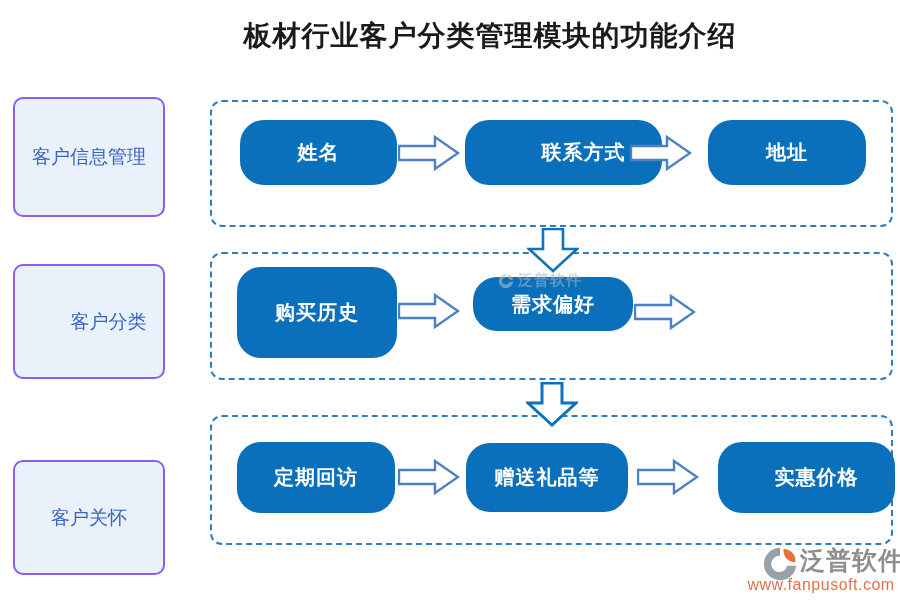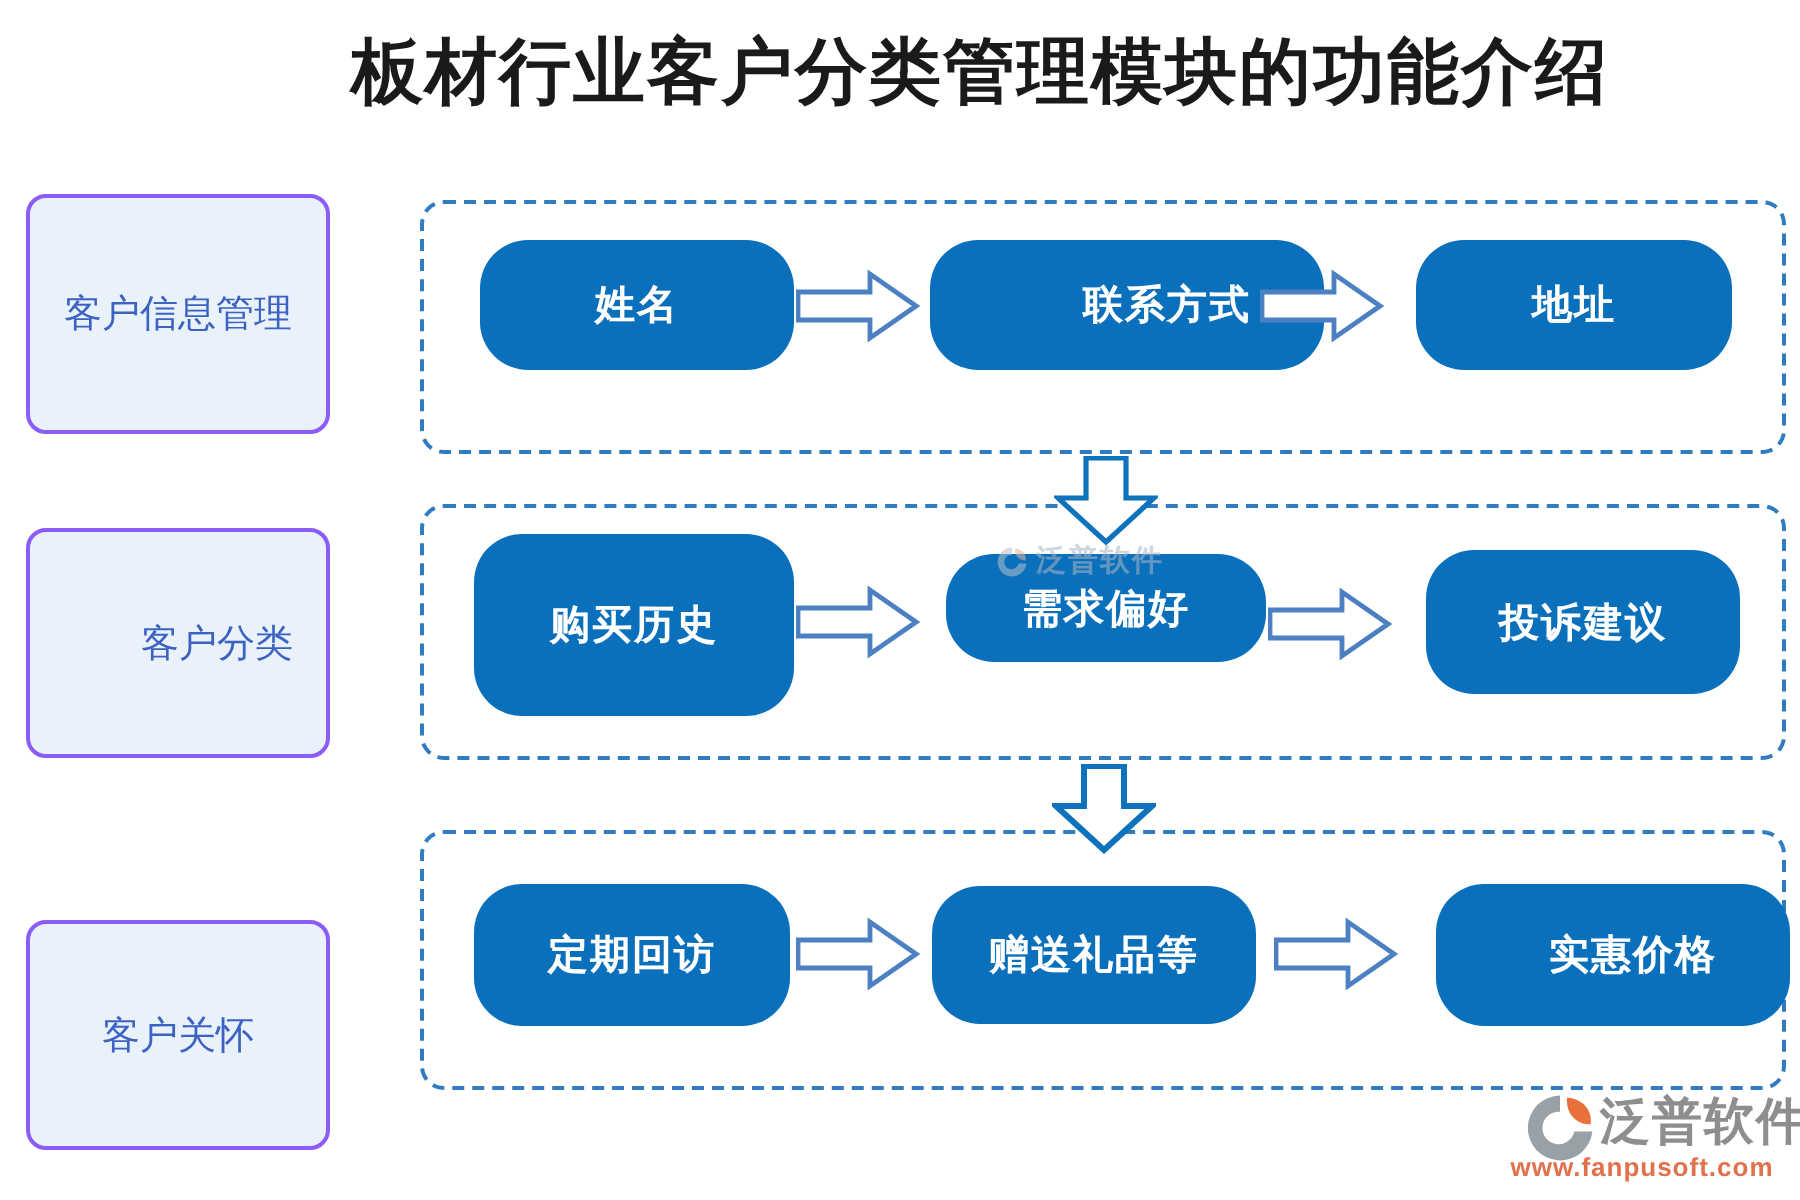--- a/index.html
+++ b/index.html
@@ -2,21 +2,21 @@
 <html><head>
 <meta charset="utf-8">
 <style>
   html,body{margin:0;padding:0;background:#ffffff;}
   .canvas{
     position:relative;width:900px;height:600px;background:#ffffff;
     font-family:"Liberation Serif","DejaVu Serif",serif;overflow:hidden;
   }
   .page-title{
     position:absolute;top:16px;left:80px;width:820px;height:40px;
-    text-align:center;font-size:36px;font-weight:bold;color:#1a1a1a;
+    text-align:center;font-size:28px;font-weight:bold;color:#1a1a1a;
     letter-spacing:1px;line-height:40px;
   }
   .side-label{
     position:absolute;left:13px;width:152px;
     background:#e9f1fb;border:2px solid #8b5cf6;border-radius:10px;
     display:flex;align-items:center;justify-content:center;
     color:#3c63c2;font-size:19px;box-sizing:border-box;
   }
   .flow-container{
     position:absolute;left:210px;width:683px;
@@ -38,21 +38,21 @@
   .brand{
     position:absolute;right:4px;bottom:4px;width:150px;height:50px;z-index:5;
   }
   .brand-icon{position:absolute;left:16px;top:0;}
   .brand-name{
     position:absolute;left:54px;top:-2px;font-size:25px;font-weight:bold;
     color:#8e8e8e;letter-spacing:1px;white-space:nowrap;
   }
   .brand-url{
     position:absolute;left:0;top:30px;width:150px;text-align:center;
-    font-size:13px;font-weight:bold;color:#e2714b;letter-spacing:0.5px;
+    font-size:16px;font-weight:normal;color:#e2714b;letter-spacing:0.5px;
     font-family:"Liberation Sans","DejaVu Sans",sans-serif;
   }
 </style>
 </head>
 <body>
 
 <div class="canvas">
 
   <div class="page-title">板材行业客户分类管理模块的功能介绍</div>
 
@@ -99,23 +99,20 @@
       </svg>
   </div>
   <div class="step-box" style="left:473px;top:277px;width:160px;height:54px;">
     <span>需求偏好</span>
   </div>
   <div class="arrow" style="left:634px;top:293px;">
     <svg width="62" height="38" viewBox="0 0 62 38">
         <polygon points="1,12 37,12 37,3 60,19 37,35 37,26 1,26" fill="#ffffff" stroke="#4d80c2" stroke-width="2.4"></polygon>
       </svg>
   </div>
-  <div class="step-box" style="left:713px;top:275px;width:157px;height:72px;">
-    <span>投诉建议</span>
-  </div>
 
   <div class="watermark">
     <span style="line-height:0;">
       <svg width="16" height="16" viewBox="0 0 40 40">
           <path d="M20 2 A18 18 0 1 0 38 22 L28 22 A9 9 0 1 1 20 11 Z" fill="#b6c1cc"></path>
           <path d="M24 3 C33 4 38 10 37 18 C29 18 23 12 24 3 Z" fill="#ddb49d"></path>
         </svg>
     </span>
     <span>泛普软件</span>
   </div>

